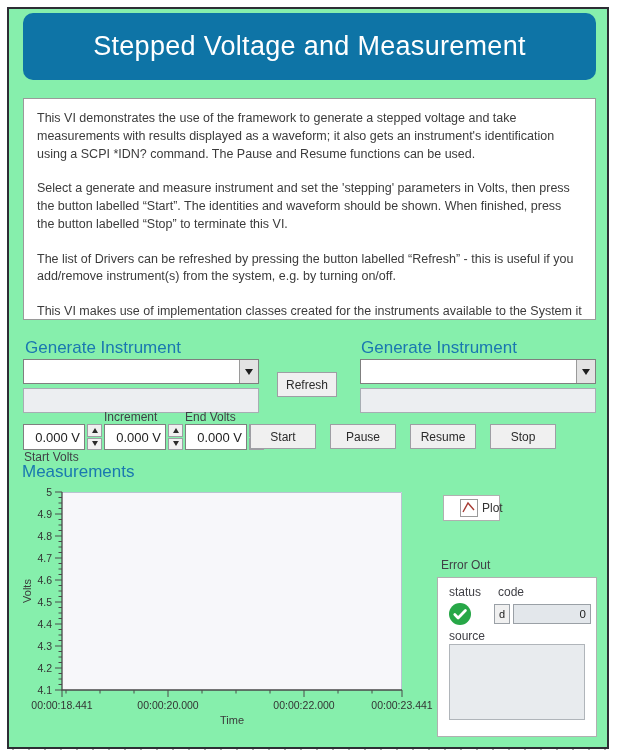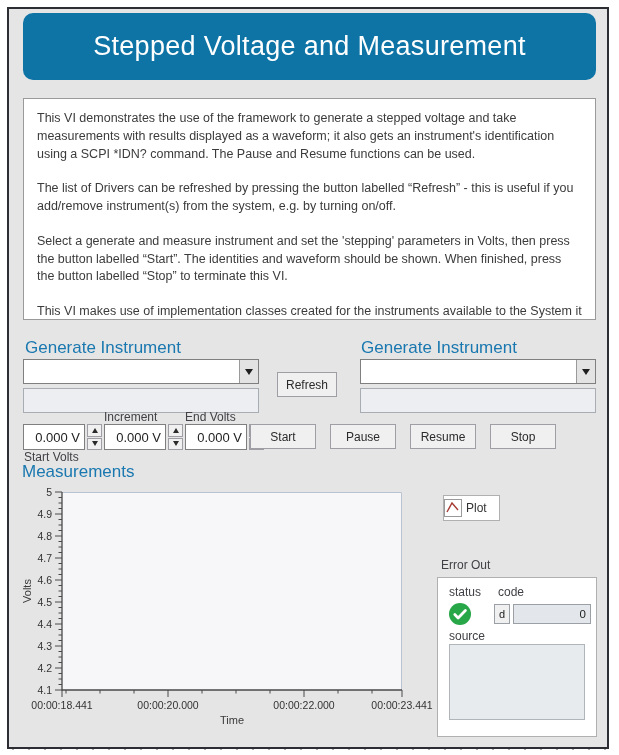--- a/index.html
+++ b/index.html
@@ -8,21 +8,21 @@
     font-family:"Liberation Sans", sans-serif;
     background:#ffffff;
     background-image:radial-gradient(#a9a9a9 1px, transparent 1.3px);
     background-size:16px 16px;
     background-position:5px 5px;
     overflow:hidden;
     position:relative;
   }
   .panel {
     position:absolute; left:7px; top:7px; width:602px; height:742px;
-    background:#e5e5e5; border:2px solid #2d2d34;
+    background:#86efac; border:2px solid #2d2d34;
   }
   .panel > * { position:absolute; }
 
   
   .banner {
     left:14px; top:4px; width:573px; height:67px;
     background:#0e74a6; border-radius:10px;
     display:flex; align-items:center; justify-content:center;
   }
   .banner h1 { color:#ffffff; font-size:27px; font-weight:400; letter-spacing:.3px; }
@@ -73,21 +73,21 @@
   }
   .spin-btns { display:flex; flex-direction:column; margin-left:2px; width:15px; }
   .spin-btns .btn { flex:1; padding:0; }
   .spin-btns .btn + .btn { margin-top:1px; }
   .tri-up-s { width:0; height:0; border-left:3.5px solid transparent; border-right:3.5px solid transparent; border-bottom:5px solid #2a2a2a; }
   .tri-down-s { width:0; height:0; border-left:3.5px solid transparent; border-right:3.5px solid transparent; border-top:5px solid #2a2a2a; }
 
   
   .legend {
     left:434px; top:486px; width:57px; height:26px; background:#fff;
-    border:1px solid #b0b0b0; display:flex; align-items:center; padding:0 0; gap:4px;
+    border:1px solid #b0b0b0; display:flex; align-items:center; padding:0 16px; gap:4px;
   }
   .legend .glyph { width:18px; height:18px; border:1px solid #9a9a9a; background:#fff; display:flex; }
   .legend span { font-size:12px; color:#333; }
 
   
   .error-label { left:432px; top:549px; }
   .error-panel {
     left:428px; top:568px; width:160px; height:160px;
     background:#ffffff; border:1px solid #b0b0b0;
   }
@@ -115,22 +115,22 @@
 <body>
 
 <div class="panel">
 
   <div class="banner">
     <h1>Stepped Voltage and Measurement</h1>
   </div>
 
   <div class="desc">
     <p>This VI demonstrates the use of the framework to generate a stepped voltage and take measurements with results displayed as a waveform; it also gets an instrument's identification using a SCPI *IDN? command.  The Pause and Resume functions can be used.</p>
+    <p>Select a generate and measure instrument and set the 'stepping' parameters in Volts, then press the button labelled “Start”. The identities and waveform should be shown.  When finished, press the button labelled “Stop” to terminate this VI.</p>
     <p>The list of Drivers can be refreshed by pressing the button labelled “Refresh” - this is useful if you add/remove instrument(s) from the system, e.g. by turning on/off.</p>
-    <p>Select a generate and measure instrument and set the 'stepping' parameters in Volts, then press the button labelled “Start”. The identities and waveform should be shown.  When finished, press the button labelled “Stop” to terminate this VI.</p>
     <p>This VI makes use of implementation classes created for the instruments available to the System it was created on.  These are contained in namespace Z_Implementation\Drivers.</p>
   </div>
 
   <div class="blue-label" style="left:16px; top:329px;">Generate Instrument</div>
   <div class="combo" style="left:14px; top:350px;">
     <input type="text" value="" style="">
     <div class="drop">
       <div class="tri-down"></div>
     </div>
   </div>

